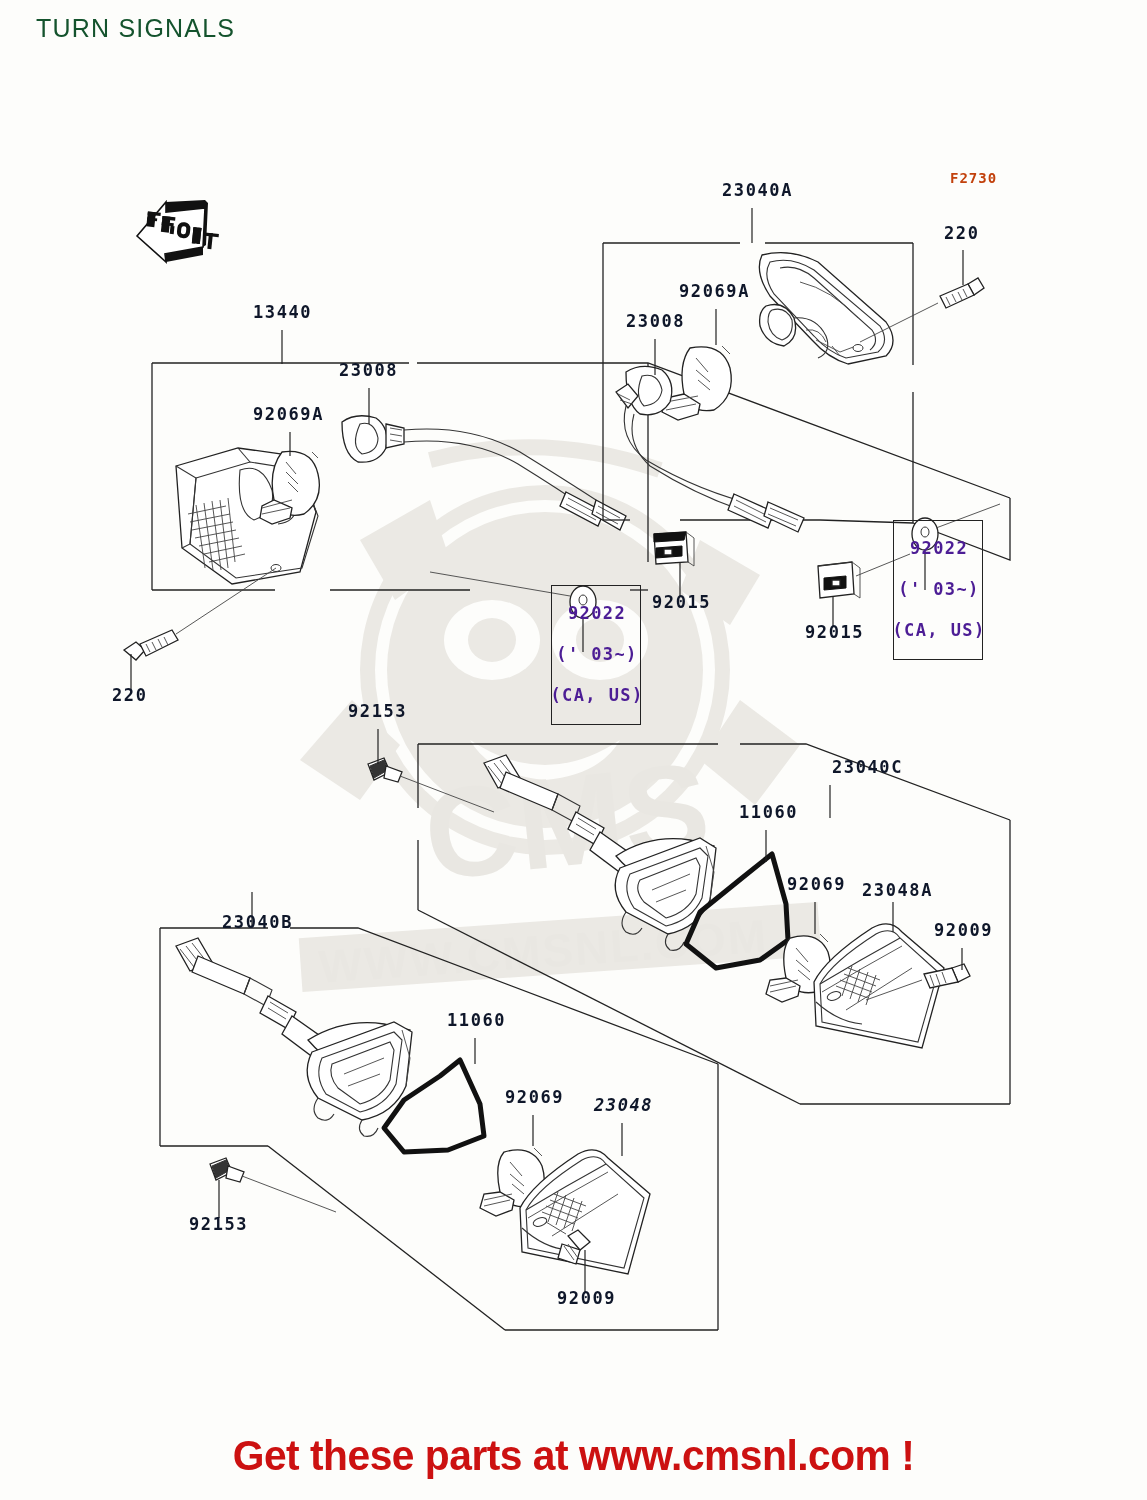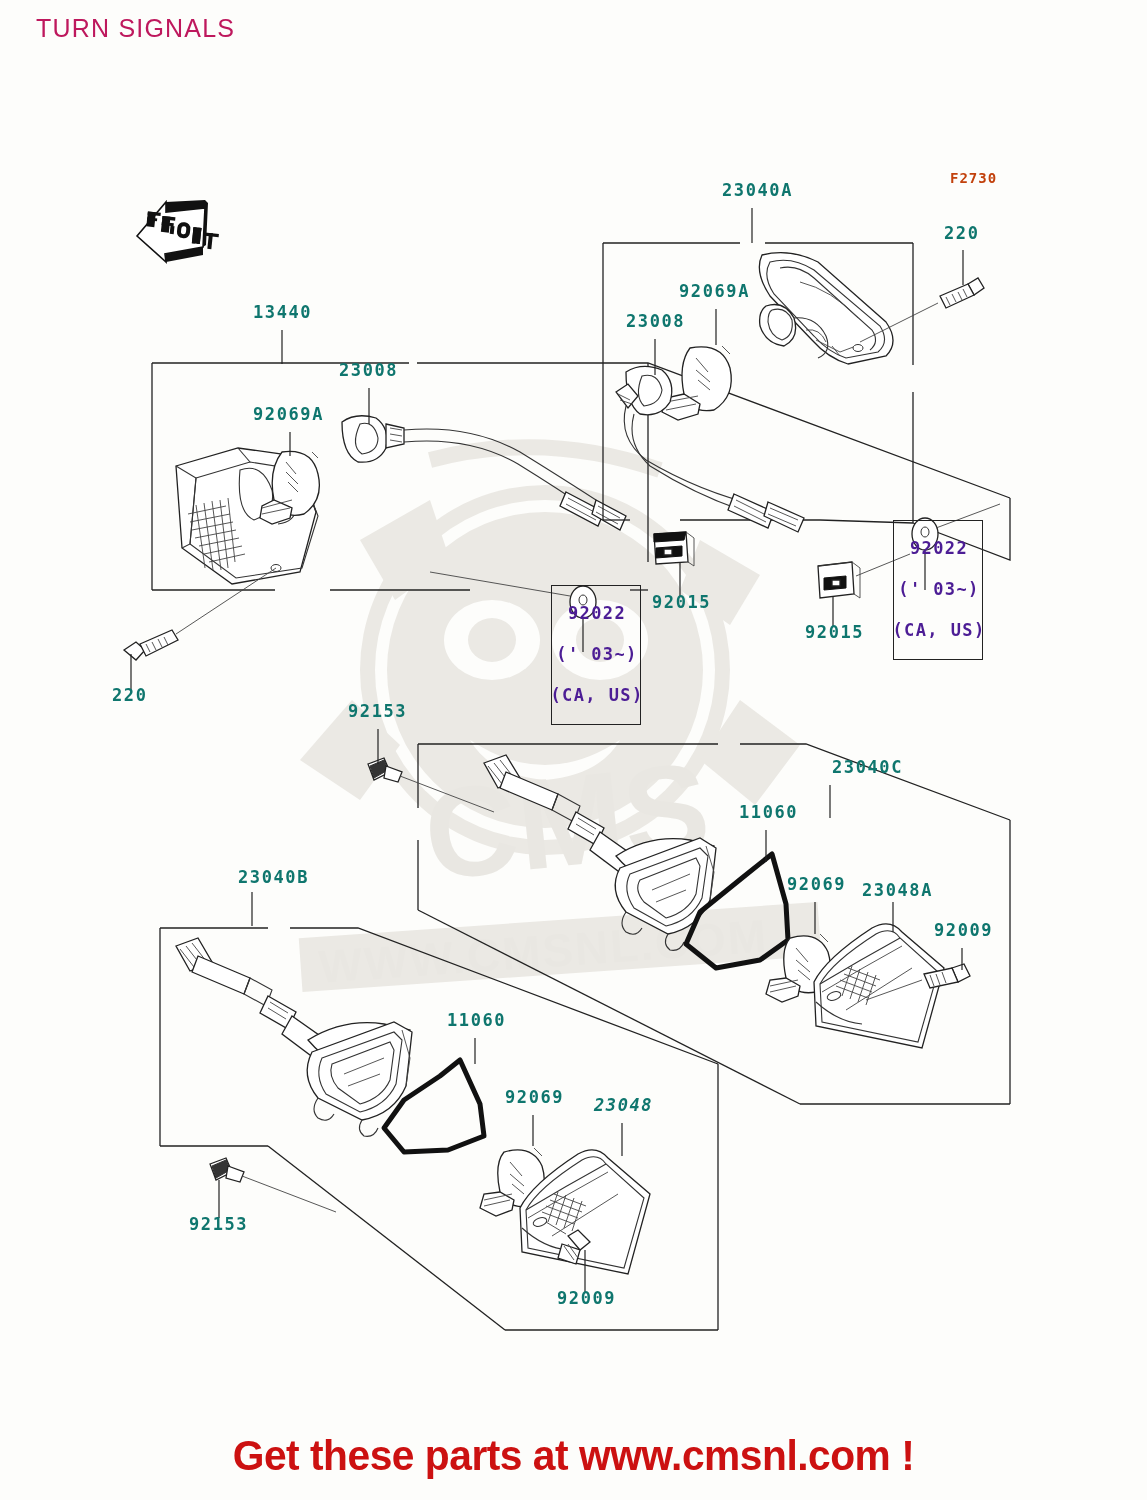--- a/index.html
+++ b/index.html
@@ -14,21 +14,21 @@
     overflow: hidden;
     font-family: "DejaVu Sans Mono", monospace;
   }
   #page-title {
     position: absolute;
     left: 36px;
     top: 14px;
     font-family: "Liberation Sans", sans-serif;
     font-size: 25px;
     letter-spacing: 1.2px;
-    color: #be185d;
+    color: #14532d;
     white-space: nowrap;
   }
   #diagram-canvas {
     position: absolute;
     left: 0;
     top: 0;
     width: 1147px;
     height: 1420px;
   }
   #footer-cta {
@@ -44,21 +44,21 @@
     letter-spacing: -0.5px;
     white-space: nowrap;
     transform: scaleX(0.97);
   }
   .pl {
     position: absolute;
     font-family: "DejaVu Sans Mono", monospace;
     font-weight: bold;
     font-size: 17px;
     letter-spacing: 1.6px;
-    color: #0f766e;
+    color: #0f172a;
     white-space: nowrap;
   }
   .ref-code {
     position: absolute;
     font-family: "DejaVu Sans Mono", monospace;
     font-weight: bold;
     font-size: 14px;
     letter-spacing: 1px;
     color: #c2410c;
     white-space: nowrap;
@@ -503,21 +503,21 @@
 <div class="pl" style="left:652px; top:592px;">92015</div>
 <div class="pl" style="left:805px; top:622px;">92015</div>
 
 <div class="pl" style="left:348px; top:701px;">92153</div>
 <div class="pl" style="left:832px; top:757px;">23040C</div>
 <div class="pl" style="left:739px; top:802px;">11060</div>
 <div class="pl" style="left:787px; top:874px;">92069</div>
 <div class="pl" style="left:862px; top:880px;">23048A</div>
 <div class="pl" style="left:934px; top:920px;">92009</div>
 
-<div class="pl" style="left:222px; top:867px;margin-left:16px;">23040B</div>
+<div class="pl" style="left:222px; top:912px;">23040B</div>
 <div class="pl" style="left:447px; top:1010px;">11060</div>
 <div class="pl" style="left:505px; top:1087px;">92069</div>
 <div class="pl" style="left:594px; top:1095px;font-style:italic;">23048</div>
 <div class="pl" style="left:189px; top:1214px;">92153</div>
 <div class="pl" style="left:557px; top:1288px;">92009</div>
 
 <div class="callout-box" style="left:551px; top:585px; width:90px; height:140px;">
   <div class="callout-line" style="left:-6px; top:17px; width:102px;">92022</div>
   <div class="callout-line" style="left:-6px; top:58px; width:102px;">(' 03~)</div>
   <div class="callout-line" style="left:-6px; top:99px; width:102px;">(CA, US)</div>

